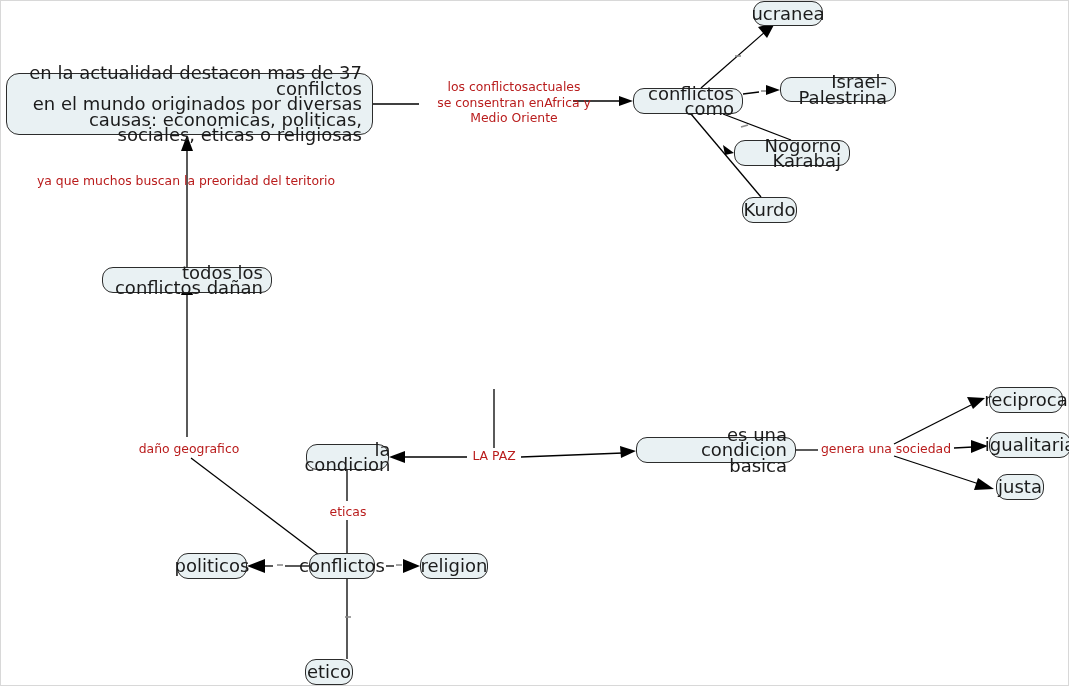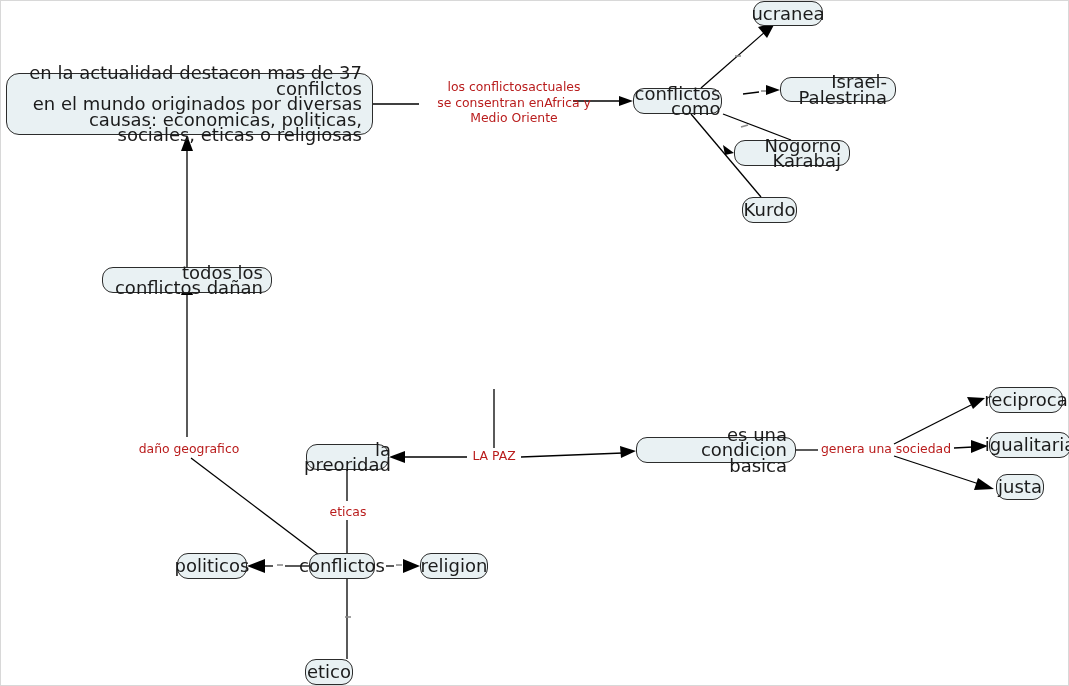--- a/index.html
+++ b/index.html
@@ -141,34 +141,34 @@
     <polygon class="edge-arrow" points="419,565 402,558 402,572"></polygon>
 
     <line class="edge-line" x1="346" y1="578" x2="346" y2="658"></line>
     <line class="dash-mark" x1="344" y1="616" x2="350" y2="616"></line>
   </svg>
 
   <div class="node-box multiline" style="left:5px; top:72px; width:367px; height:62px;">en la actualidad destacon mas de 37 confilctos
 en el mundo originados por diversas
 causas: economicas, politicas, sociales, eticas o religiosas</div>
 
-  <div class="node-box" style="left:632px; top:87px; width:89px; height:26px;">conflictos como</div>
+  <div class="node-box" style="left:632px; top:87px; width:110px; height:26px;">conflictos como</div>
 
   <div class="node-box" style="left:752px; top:0px; width:70px; height:25px;">ucranea</div>
 
   <div class="node-box" style="left:779px; top:76px; width:116px; height:25px;">Israel-Palestrina</div>
 
   <div class="node-box" style="left:733px; top:139px; width:116px; height:26px;">Nogorno Karabaj</div>
 
   <div class="node-box" style="left:741px; top:196px; width:55px; height:26px;">Kurdo</div>
 
   <div class="node-box" style="left:101px; top:266px; width:170px; height:26px;">todos los conflictos dañan</div>
 
 
-  <div class="node-box" style="left:305px; top:443px; width:83px; height:26px;">la preoridad</div>
+  <div class="node-box" style="left:305px; top:443px; width:83px; height:26px;">la condicion</div>
 
   <div class="node-box" style="left:635px; top:436px; width:160px; height:26px;">es una condicion basica</div>
 
   <div class="node-box" style="left:988px; top:386px; width:74px; height:26px;">reciproca</div>
 
   <div class="node-box" style="left:988px; top:431px; width:82px; height:26px;">igualitaria</div>
 
   <div class="node-box" style="left:995px; top:473px; width:48px; height:26px;">justa</div>
 
   <div class="node-box" style="left:176px; top:552px; width:70px; height:26px;">politicos</div>
@@ -176,20 +176,21 @@
   <div class="node-box" style="left:308px; top:552px; width:66px; height:26px;">conflictos</div>
 
   <div class="node-box" style="left:419px; top:552px; width:68px; height:26px;">religion</div>
 
   <div class="node-box" style="left:304px; top:658px; width:48px; height:26px;">etico</div>
 
   <div class="edge-label" style="left:418px; top:78px; width:190px;">los conflictosactuales
 se consentran enAfrica y
 Medio Oriente</div>
 
+  <div class="edge-label" style="left:35px; top:172px; width:300px;">ya que muchos buscan la preoridad del teritorio</div>
 
   <div class="edge-label" style="left:134px; top:440px; width:108px;">daño geografico</div>
 
   <div class="edge-label" style="left:467px; top:447px; width:52px;">LA PAZ</div>
 
   <div class="edge-label" style="left:817px; top:440px; width:136px;">genera una sociedad</div>
 
   <div class="edge-label" style="left:325px; top:503px; width:44px;">eticas</div>
 
 </div>

